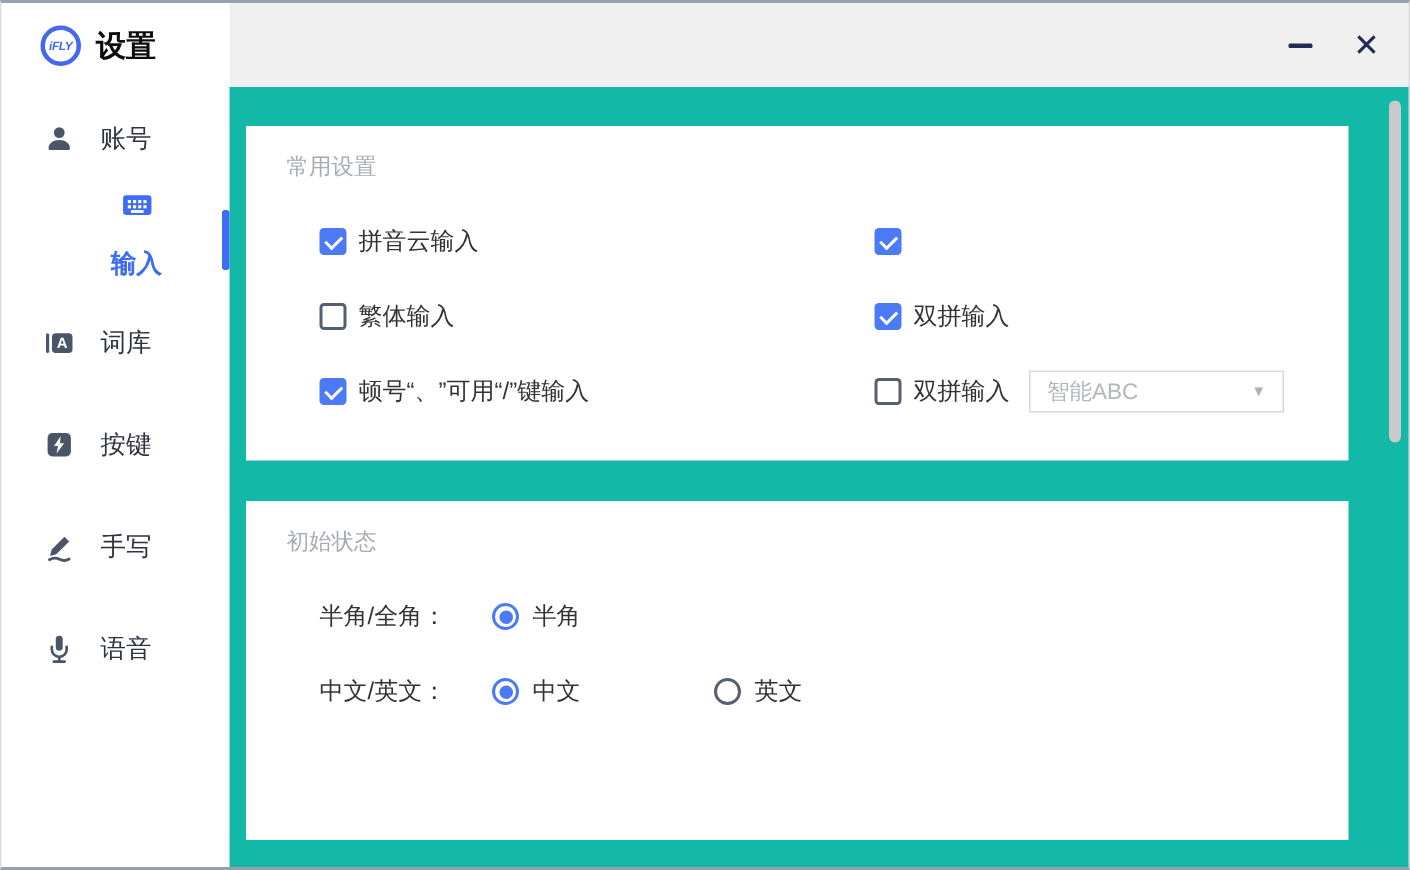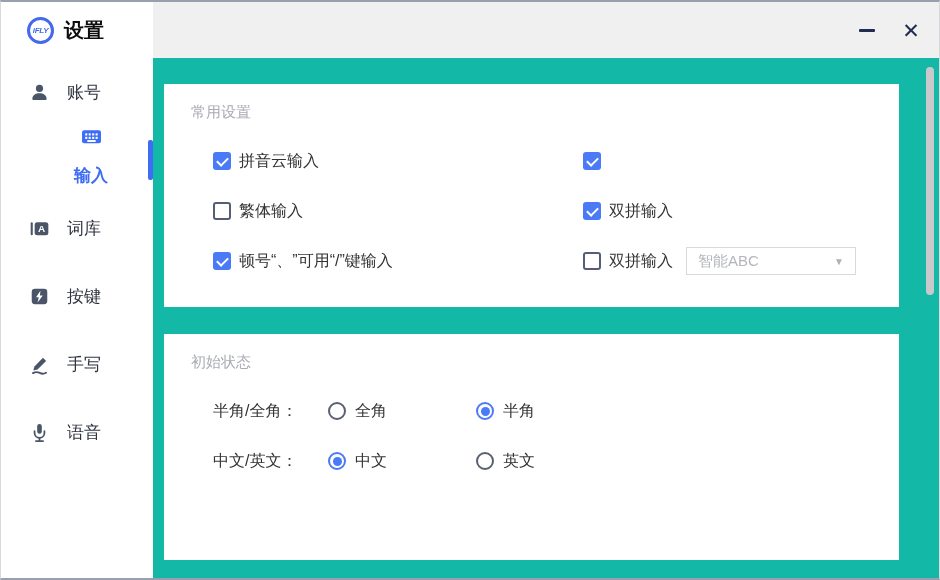--- a/index.html
+++ b/index.html
@@ -263,24 +263,20 @@
           </div>
         </div>
       </div>
     </div>
 
     <div class="card card-2">
       <div class="section-title">初始状态</div>
       <div class="rows">
         <div class="row">
           <div class="radio-row-label">半角/全角：</div>
-          <div class="radio-opt first">
-            <span class="radio"></span>
-            <span class="radio-label">全角</span>
-          </div>
           <div class="radio-opt">
             <span class="radio selected"></span>
             <span class="radio-label">半角</span>
           </div>
         </div>
         <div class="row">
           <div class="radio-row-label">中文/英文：</div>
           <div class="radio-opt first">
             <span class="radio selected"></span>
             <span class="radio-label">中文</span>

